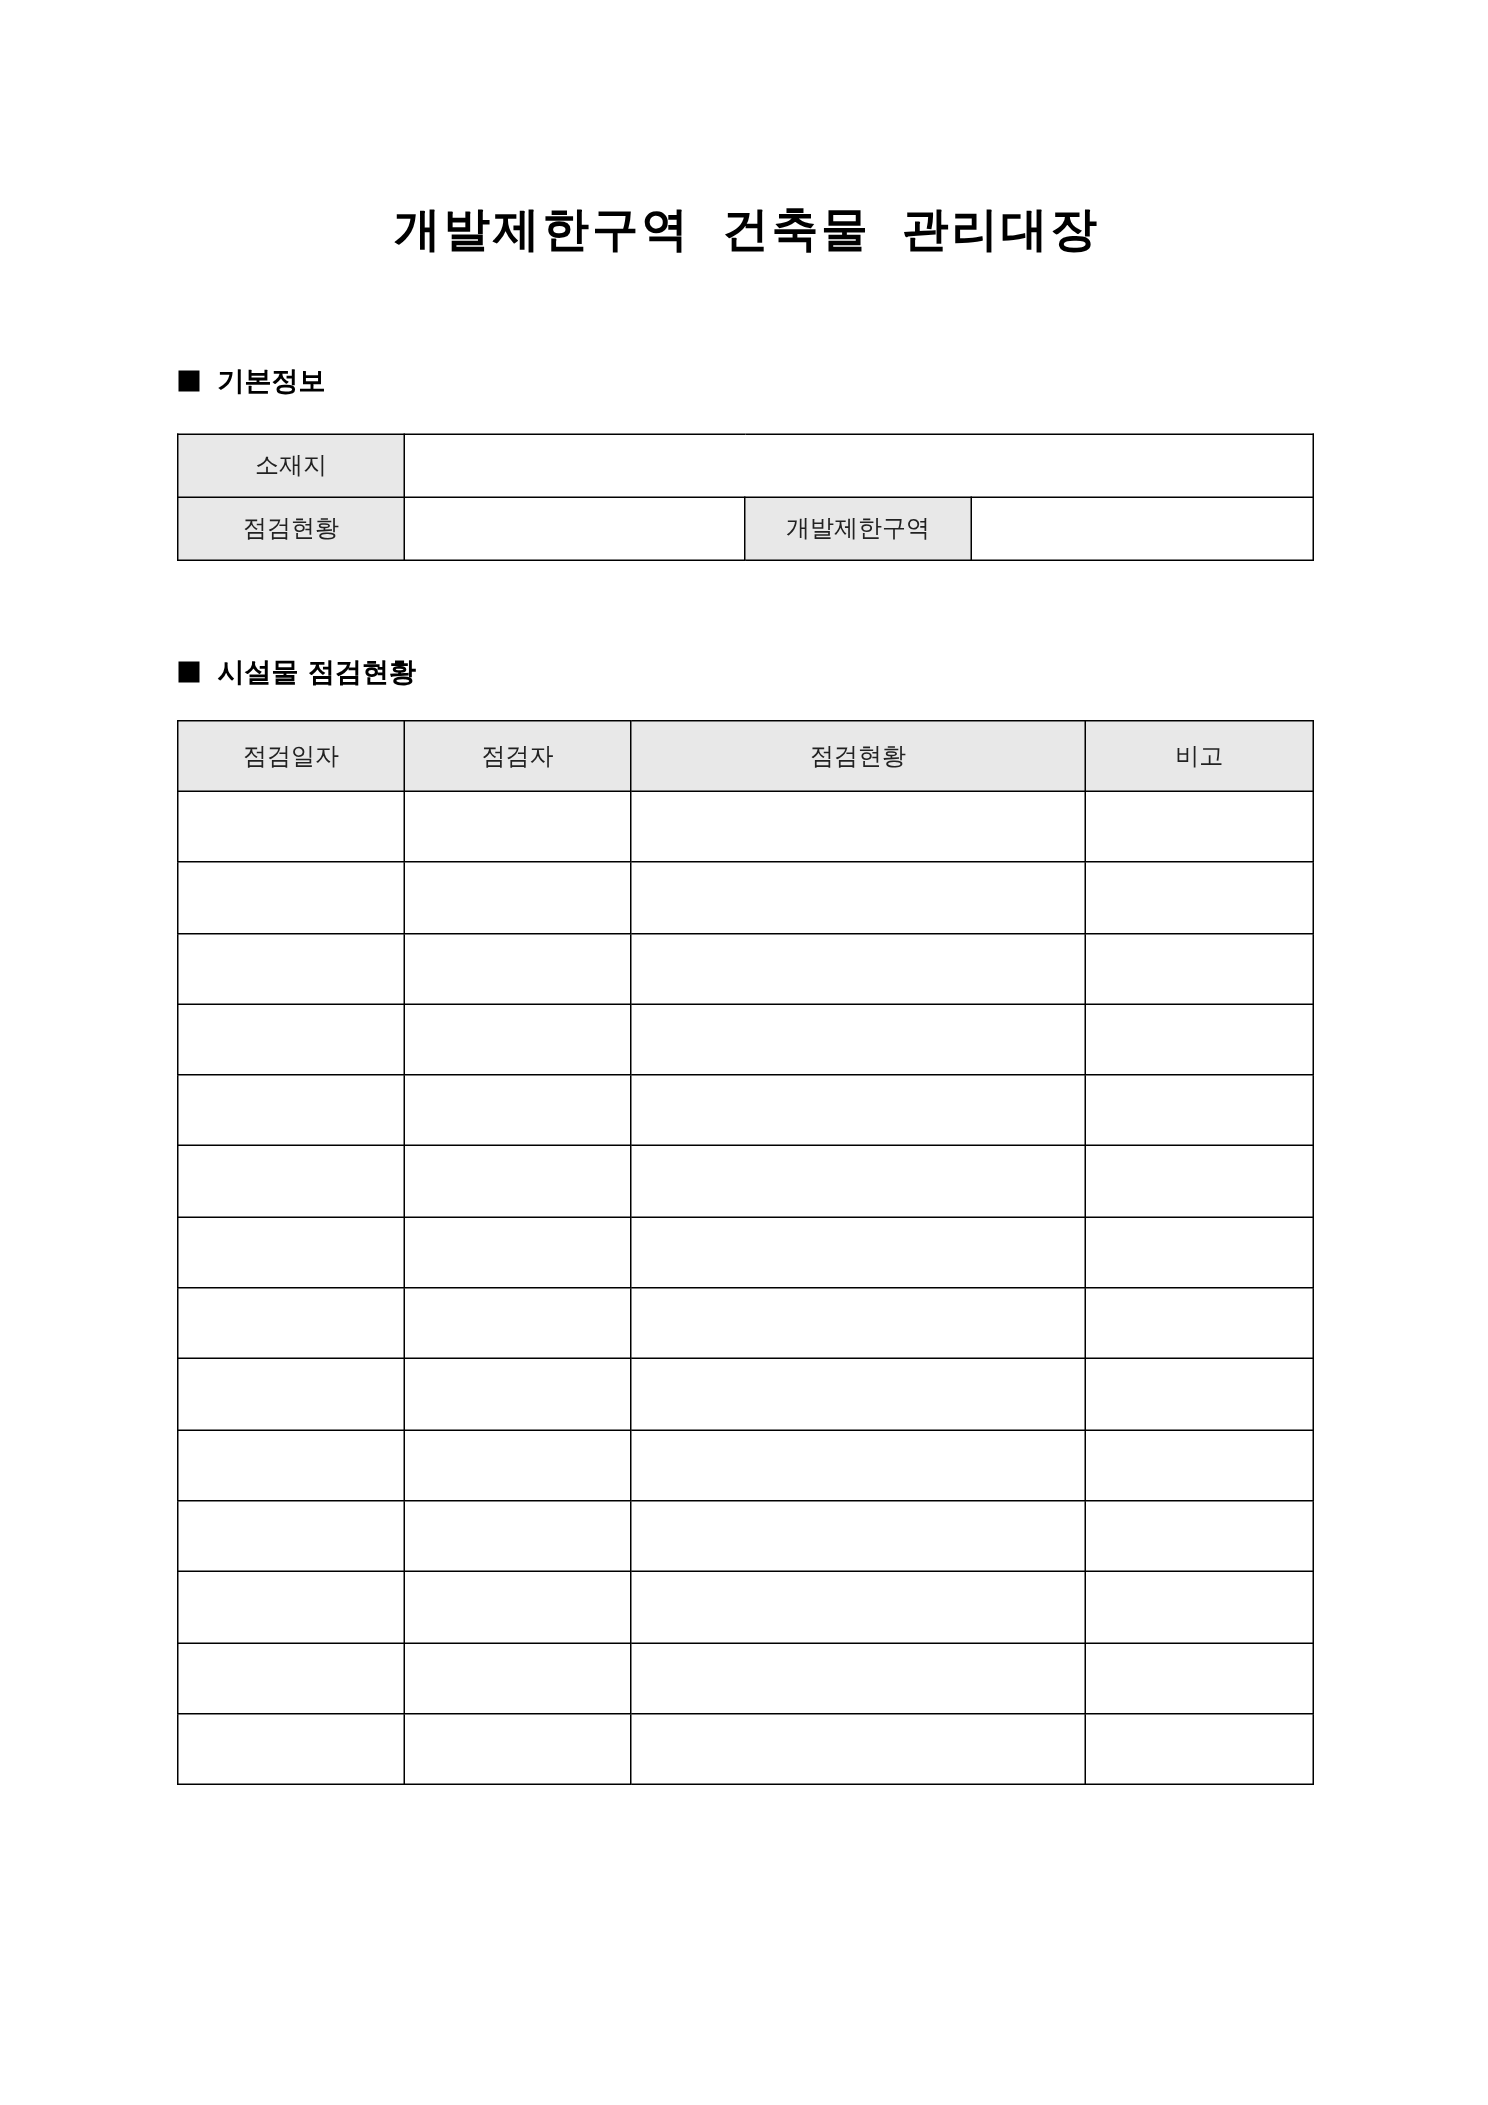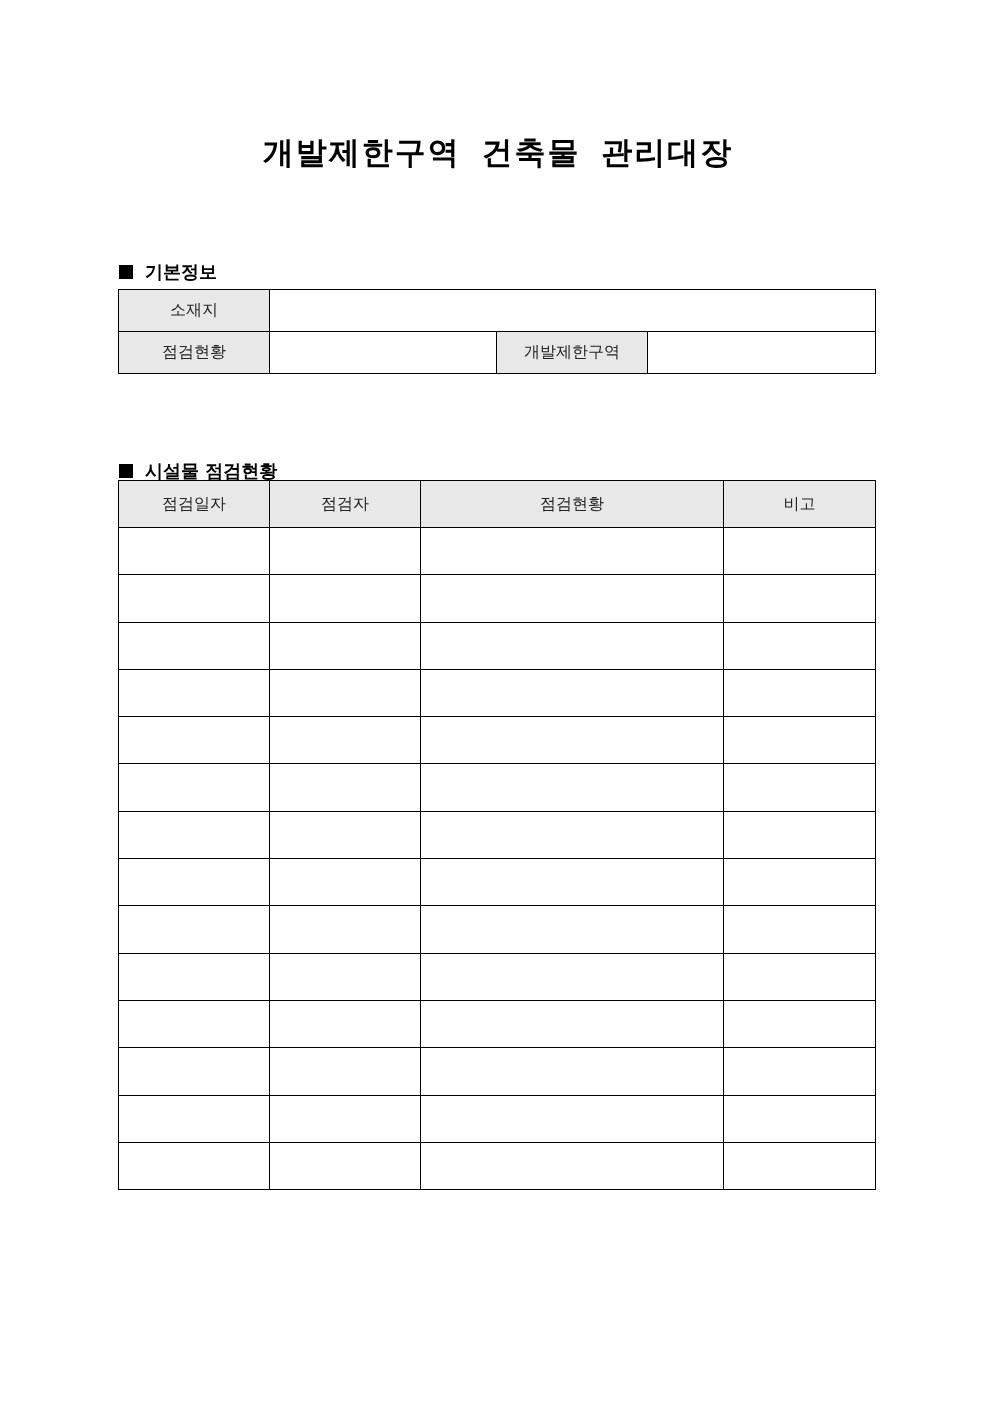--- a/index.html
+++ b/index.html
@@ -14,21 +14,21 @@
     #basic-table tr { height: 42px; }
     #inspect-table { top: 480px; border-radius: 12px; }
     #inspect-table tr.head { height: 47px; }
     #inspect-table tr.row { height: 47.3px; }
   </style>
 </head>
 <body>
 
 <div class="title">개발제한구역 건축물 관리대장</div>
 
-<div class="section-heading" style="top:260px;">
+<div class="section-heading" style="top:242px;">
   <span class="bullet"></span>
   <span>기본정보</span>
 </div>
 
 <table id="basic-table">
   <colgroup>
     <col style="width:151px">
       <col style="width:227px">
       <col style="width:151px">
       <col style="width:228px">
@@ -40,21 +40,21 @@
   </tr>
   <tr>
     <td class="label">점검현황</td>
     <td></td>
     <td class="label">개발제한구역</td>
     <td></td>
   </tr>
 </tbody>
   </table>
 
-<div class="section-heading" style="top:459px;">
+<div class="section-heading" style="top:436px;">
   <span class="bullet"></span>
   <span>시설물 점검현황</span>
 </div>
 
 <table id="inspect-table">
   <colgroup>
     <col style="width:151px">
       <col style="width:151px">
       <col style="width:303px">
       <col style="width:152px">

